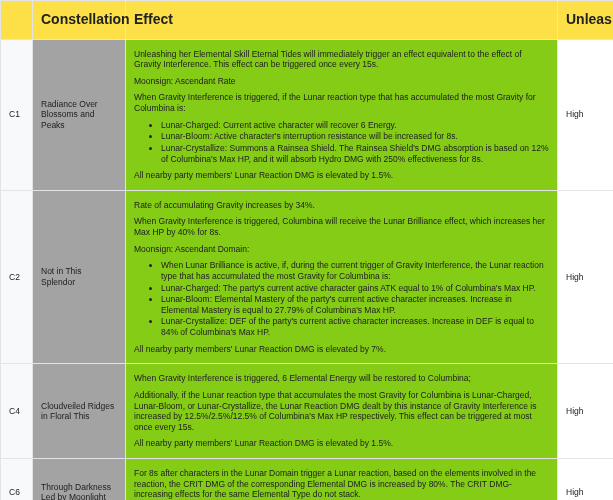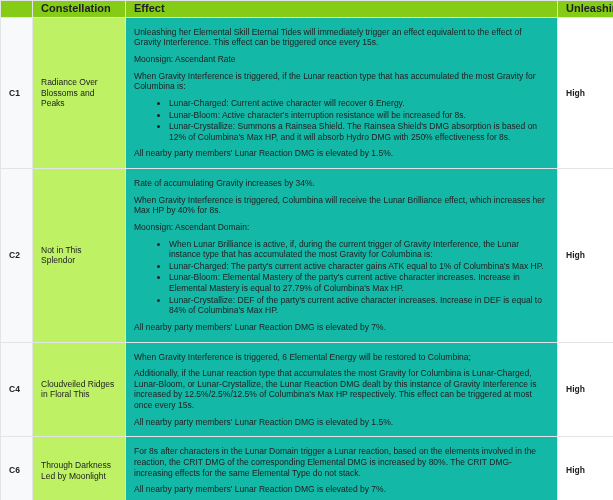--- a/index.html
+++ b/index.html
@@ -25,56 +25,55 @@
   table.const-table col.col-effect { width: 432px; }
   table.const-table col.col-importance { width: 56px; }
 
   table.const-table th,
   table.const-table td {
     border: 1px solid #e2e4e8;
     vertical-align: middle;
     padding: 6px 8px;
   }
   table.const-table thead th {
-    background: #84cc16;
+    background: #fde047;
     font-weight: bold;
     text-align: left;
-    font-size: 11px;
-    padding: 1px 8px;
+    font-size: 14px;
+    padding: 10px 8px;
   }
   td.cell-id {
     background: #f8f9fa;
-    font-weight: bold;
+    font-weight: normal;
     text-align: left;
     padding-left: 8px;
   }
   td.cell-name {
-    background: #bef264;
+    background: #a3a3a3;
     padding: 6px 8px;
   }
   td.cell-effect {
-    background: #14b8a6;
+    background: #84cc16;
     padding: 7px 9px;
   }
   td.cell-importance {
     background: #ffffff;
     padding-left: 8px;
-    font-weight: bold;
   }
   td.cell-effect p {
     margin: 6px 0;
   }
   td.cell-effect p:first-child { margin-top: 3px; }
   td.cell-effect p:last-child { margin-bottom: 3px; }
   td.cell-effect ul {
     margin: 6px 0;
     padding-left: 23px;
   }
   td.cell-effect li {
-    margin: 0 0 1px 12px;
+    margin: 0 0 1px 4px;
   }
 </style>
 </head>
 <body>
 
 <table class="const-table">
   <colgroup>
     <col class="col-id">
     <col class="col-name">
     <col class="col-effect">
@@ -106,21 +105,21 @@
         <td class="cell-importance">High</td>
       </tr>
       <tr>
         <td class="cell-id">C2</td>
         <td class="cell-name">Not in This Splendor</td>
         <td class="cell-effect">
           <p>Rate of accumulating Gravity increases by 34%.</p>
           <p>When Gravity Interference is triggered, Columbina will receive the Lunar Brilliance effect, which increases her Max HP by 40% for 8s.</p>
           <p>Moonsign: Ascendant Domain:</p>
           <ul>
-            <li>When Lunar Brilliance is active, if, during the current trigger of Gravity Interference, the Lunar instance type that has accumulated the most Gravity for Columbina is:</li>
+            <li>When Lunar Brilliance is active, if, during the current trigger of Gravity Interference, the Lunar reaction type that has accumulated the most Gravity for Columbina is:</li>
             <li>Lunar-Charged: The party's current active character gains ATK equal to 1% of Columbina's Max HP.</li>
             <li>Lunar-Bloom: Elemental Mastery of the party's current active character increases. Increase in Elemental Mastery is equal to 27.79% of Columbina's Max HP.</li>
             <li>Lunar-Crystallize: DEF of the party's current active character increases. Increase in DEF is equal to 84% of Columbina's Max HP.</li>
           </ul>
           <p>All nearby party members' Lunar Reaction DMG is elevated by 7%.</p>
         </td>
         <td class="cell-importance">High</td>
       </tr>
       <tr>
         <td class="cell-id">C4</td>

